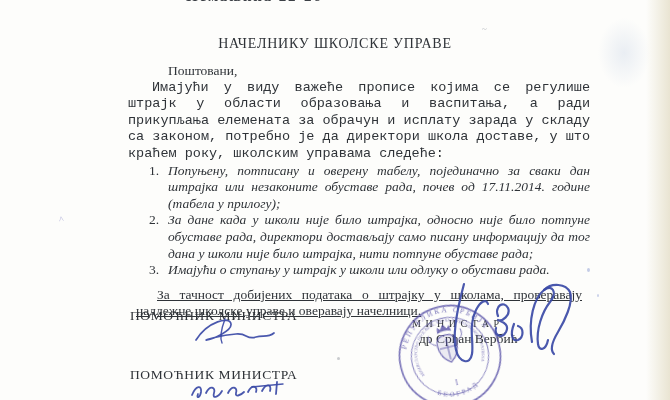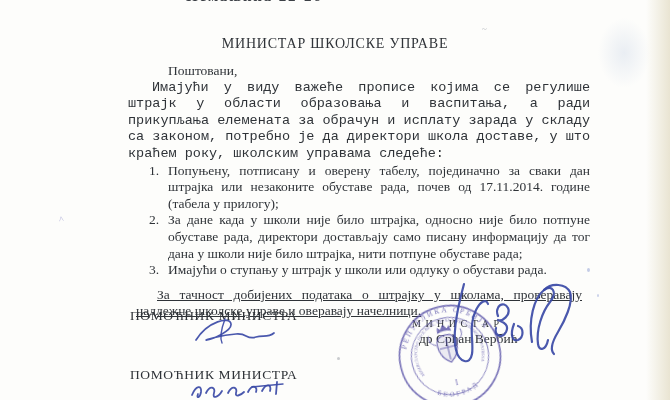--- a/index.html
+++ b/index.html
@@ -36,21 +36,21 @@
   .dot-b2 { position:absolute; left:597px; top:294px; width:2px; height:3px; border-radius:50%; background:rgba(110,130,200,.35); }
 
   .body-text {
     position:absolute; top:63px; left:128px; width:462px;
     font-size:13.5px; line-height:16.6px;
   }
   .sal { text-indent:40px; }
   .intro { margin:0; text-indent:24px; text-align:justify;font-family:Liberation Mono, monospace; }
   .li { display:flex; }
   .li .num { flex:none; width:19px; margin-left:21px; }
-  .li .itxt { flex:1; text-align:justify; }
+  .li .itxt { flex:1; text-align:justify;font-style:italic; }
   .closing { margin:8px; text-indent:21px; text-align:justify;text-decoration:underline; }
 
   .role-l1, .name-l1, .role-l2 {
     position:absolute; left:130px; width:198px; white-space:nowrap;
   }
   .role-l1 { top:308px; font-size:13.5px; letter-spacing:0.6px; }
   .name-l1 { top:341px; font-size:13.5px; }
   .role-l2 { top:367px; font-size:13.5px; letter-spacing:0.6px; }
 
   .role-r { position:absolute; left:412px; top:318px; font-size:10px; letter-spacing:4.5px; white-space:nowrap; }
@@ -75,21 +75,21 @@
 
 <div class="page">
 
   <div class="letterhead-clip">
     <span>Немањина 22-26</span>
   </div>
 
   <div class="smudge-tr"></div>
   <div class="mark-title">~</div>
 
-  <div class="title">МИНИСТАР ШКОЛСКЕ УПРАВЕ</div>
+  <div class="title">НАЧЕЛНИКУ ШКОЛСКЕ УПРАВЕ</div>
 
   <div class="body-text">
     <div class="sal">Поштовани,</div>
     <p class="intro">Имајући у виду важеће прописе којима се регулише штрајк у области образовања и васпитања, а ради прикупљања елемената за обрачун и исплату зарада у складу са законом, потребно је да директори школа доставе, у што краћем року, школским управама следеће:</p>
     <div class="li">
       <span class="num">1.</span>
       <span class="itxt">Попуњену, потписану и оверену табелу, појединачно за сваки дан штрајка или незаконите обуставе рада, почев од 17.11.2014. године (табела у прилогу);</span>
     </div>
     <div class="li">
       <span class="num">2.</span>

